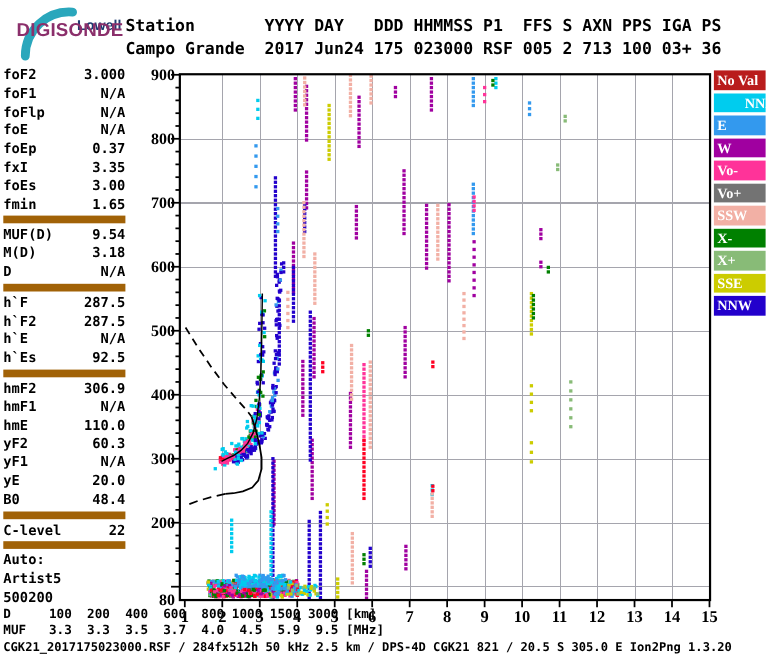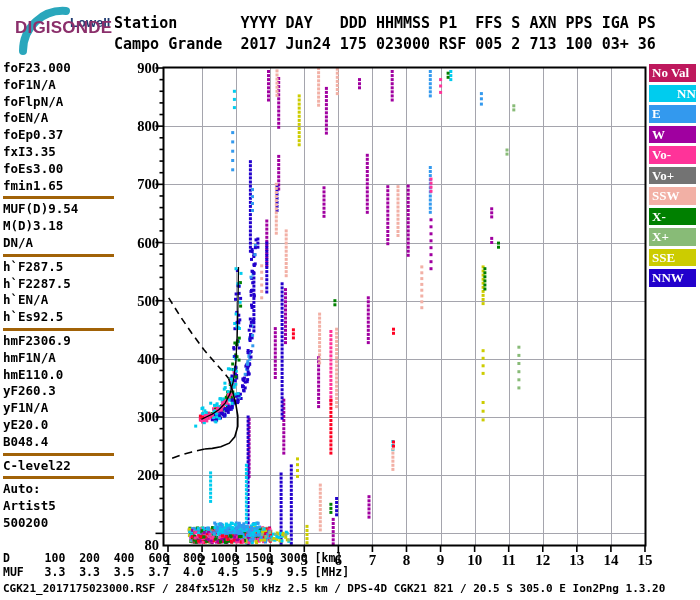--- a/index.html
+++ b/index.html
@@ -11,22 +11,22 @@
   #logo{position:absolute;left:6px;top:4px;width:108px;height:52px;}
   #logo .l1{position:absolute;left:64px;top:11px;font-size:13px;font-weight:bold;
             color:#1F3B70;font-family:Liberation Sans, sans-serif;}
   #logo .l2{position:absolute;left:9px;top:14px;font-size:17px;font-weight:bold;
             color:#8B2F6B;font-family:"Liberation Sans",sans-serif;letter-spacing:0.2px;}
   
   #header{position:absolute;left:114px;top:13px;font-size:15px;line-height:21px;}
   
   #sidebar{position:absolute;left:3px;top:60px;width:111px;}
   .pgroup{padding:0;}
-  .pgroup.ruled{border-top:3px solid #a16207;margin-top:2px;padding-top:2px;}
-  .prow{display:flex;height:16.8px;line-height:16.8px;
+  .pgroup.ruled{border-top:7px solid #a16207;margin-top:2px;padding-top:2px;}
+  .prow{display:flex;justify-content:space-between;height:16.8px;line-height:16.8px;
         font-size:12.5px;font-weight:bold;color:#000;}
   .prow .plab{text-align:left;}
   .prow .pval{text-align:right;}
   
   #legend{position:absolute;left:649px;top:64px;width:47px;}
   .legend-item{height:17.5px;margin-bottom:3px;color:#fff;
                font-family:"Liberation Serif",serif;font-weight:bold;font-size:13px;
                line-height:17.5px;padding-left:3px;box-sizing:border-box;white-space:nowrap;}
   
   #muf-table{position:absolute;left:3px;top:552px;font-size:11.5px;line-height:13.5px;}
@@ -2200,21 +2200,21 @@
         <line x1="576.84" y1="545.5" x2="576.84" y2="552" stroke="#000" stroke-width="1.6"></line>
         <text x="576.84" y="565" text-anchor="middle" fill="#000" font-family="&quot;Liberation Serif&quot;,serif" font-size="15px" font-weight="bold">13</text>
         <line x1="610.9100000000001" y1="545.5" x2="610.9100000000001" y2="552" stroke="#000" stroke-width="1.6"></line>
         <text x="610.9100000000001" y="565" text-anchor="middle" fill="#000" font-family="&quot;Liberation Serif&quot;,serif" font-size="15px" font-weight="bold">14</text>
         <line x1="644.98" y1="545.5" x2="644.98" y2="552" stroke="#000" stroke-width="1.6"></line>
         <text x="644.98" y="565" text-anchor="middle" fill="#000" font-family="&quot;Liberation Serif&quot;,serif" font-size="15px" font-weight="bold">15</text>
       </g>
     </svg>
 
   <div id="legend">
-      <div class="legend-item" style="background: #be185d;">No Val</div>
+      <div class="legend-item" style="background: #b91c1c;">No Val</div>
       <div class="legend-item" style="background: rgb(0, 204, 238); padding-left: 28px;">NNE</div>
       <div class="legend-item" style="background: rgb(51, 153, 238);">E</div>
       <div class="legend-item" style="background: rgb(160, 0, 160);">W</div>
       <div class="legend-item" style="background: rgb(255, 51, 153);">Vo-</div>
       <div class="legend-item" style="background: #737373;">Vo+</div>
       <div class="legend-item" style="background: rgb(242, 176, 165);">SSW</div>
       <div class="legend-item" style="background: rgb(0, 128, 0);">X-</div>
       <div class="legend-item" style="background: rgb(136, 187, 119);">X+</div>
       <div class="legend-item" style="background: rgb(204, 204, 0);">SSE</div>
       <div class="legend-item" style="background: rgb(34, 0, 204);">NNW</div>

